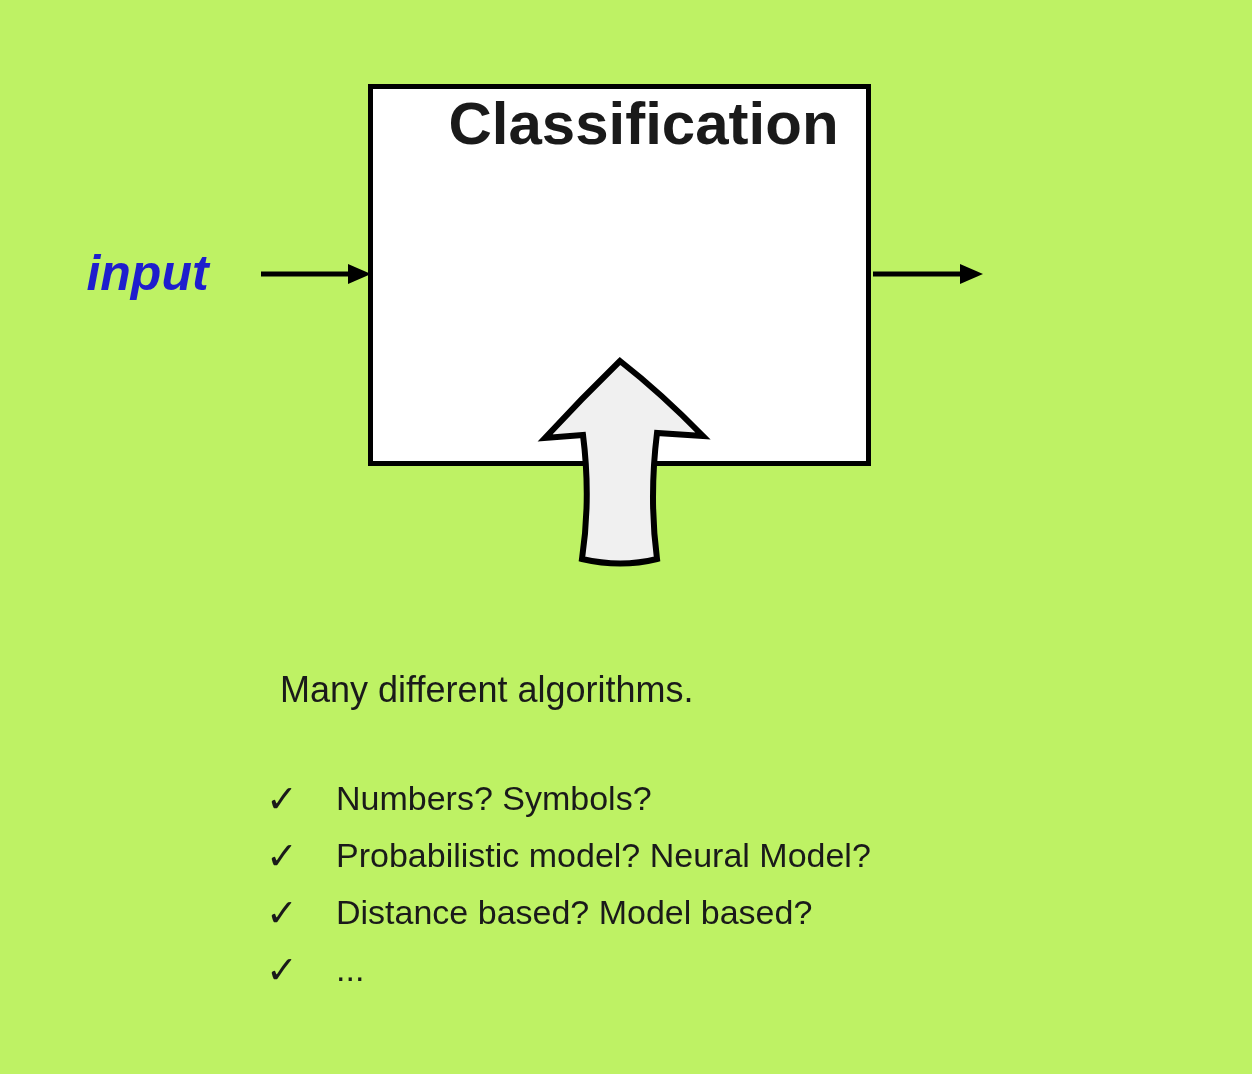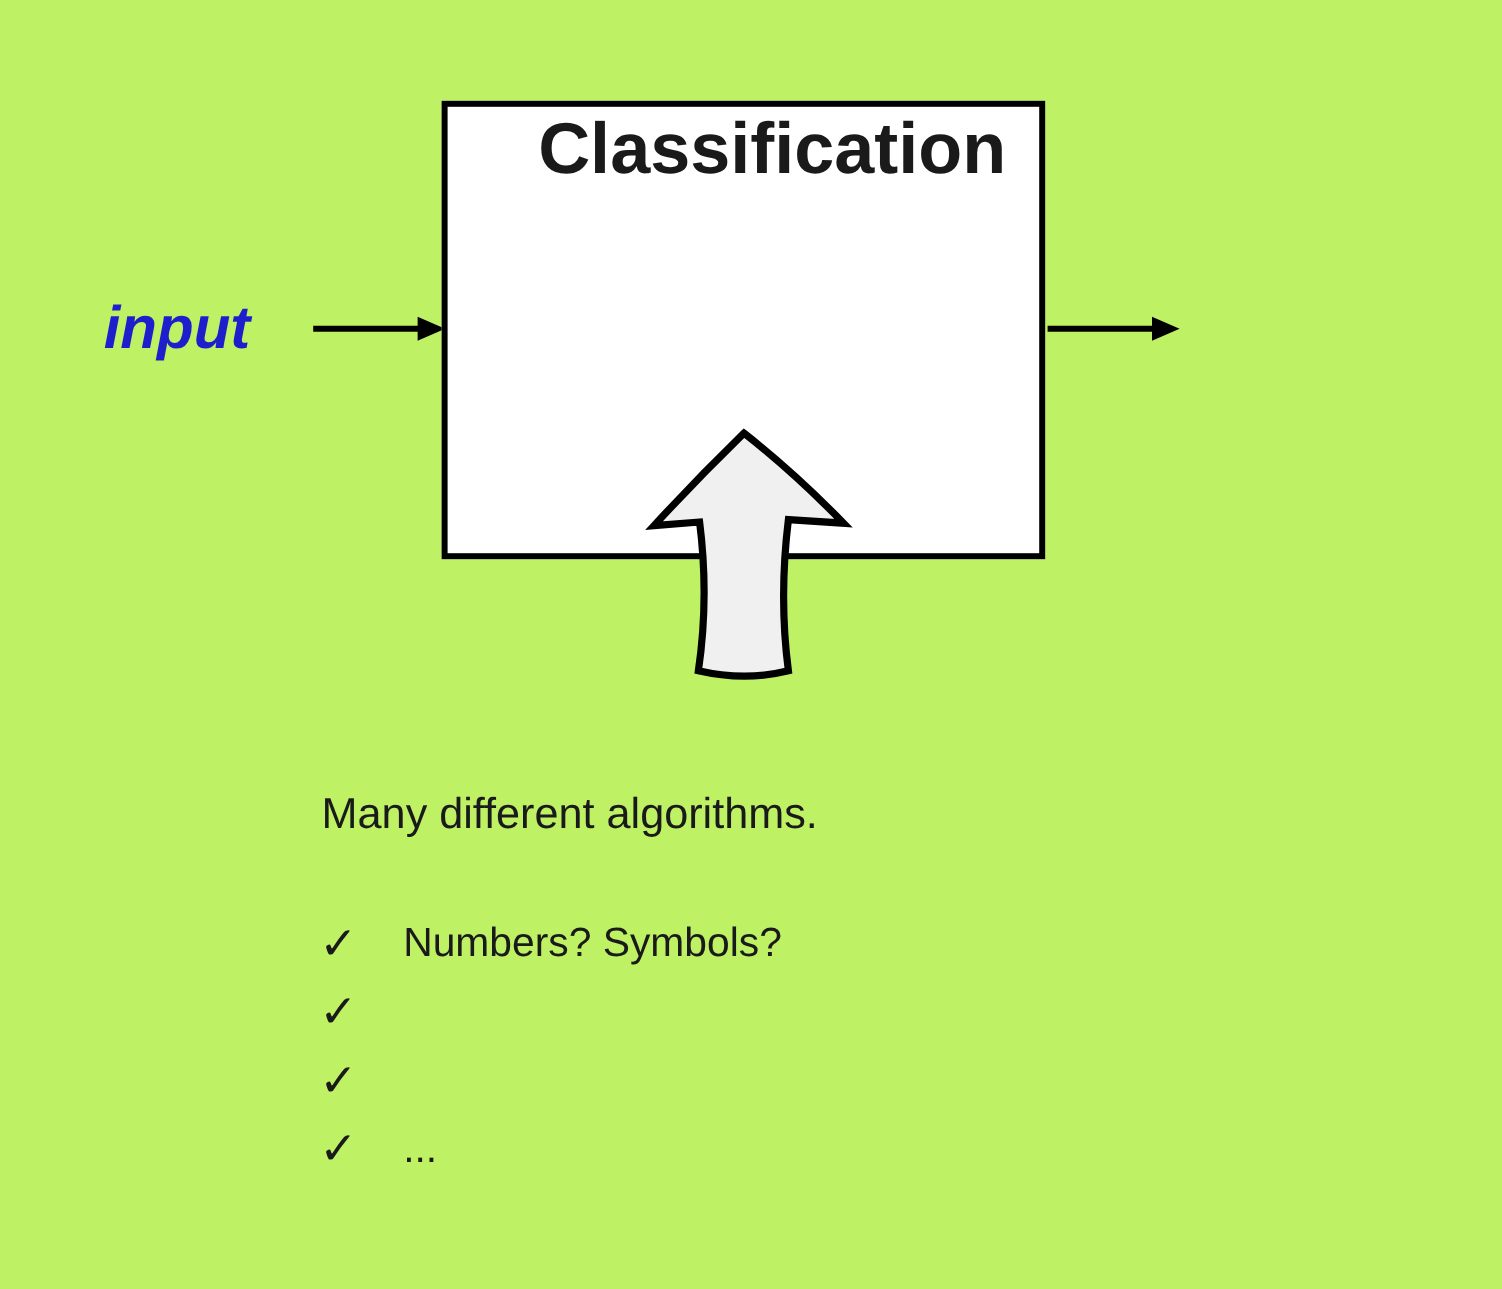--- a/index.html
+++ b/index.html
@@ -71,21 +71,21 @@
     width: 180px;
     height: 219px;
   }
   .notes {
     position: absolute;
     left: 264px;
     top: 645px;
     width: 820px;
   }
   .notes p {
-    margin: 4px;
+    margin: 16px;
     font-size: 36px;
     line-height: 57px;
     color: #1a1a1a;
   }
   ul.checklist {
     list-style: none;
     margin: 52px 0 0 0;
     padding: 0;
   }
   ul.checklist li {
@@ -144,23 +144,25 @@
   <div class="notes">
     <p>Many different algorithms.</p>
 
     <ul class="checklist">
       <li>
         <span class="check">✓</span>
         <span class="item-text">Numbers? Symbols?</span>
       </li>
       <li>
         <span class="check">✓</span>
+        <span class="item-text">Probabilistic model? Neural Model?</span>
       </li>
       <li>
         <span class="check">✓</span>
+        <span class="item-text">Distance based? Model based?</span>
       </li>
       <li>
         <span class="check">✓</span>
         <span class="item-text">...</span>
       </li>
     </ul>
   </div>
 
 </div>
 

